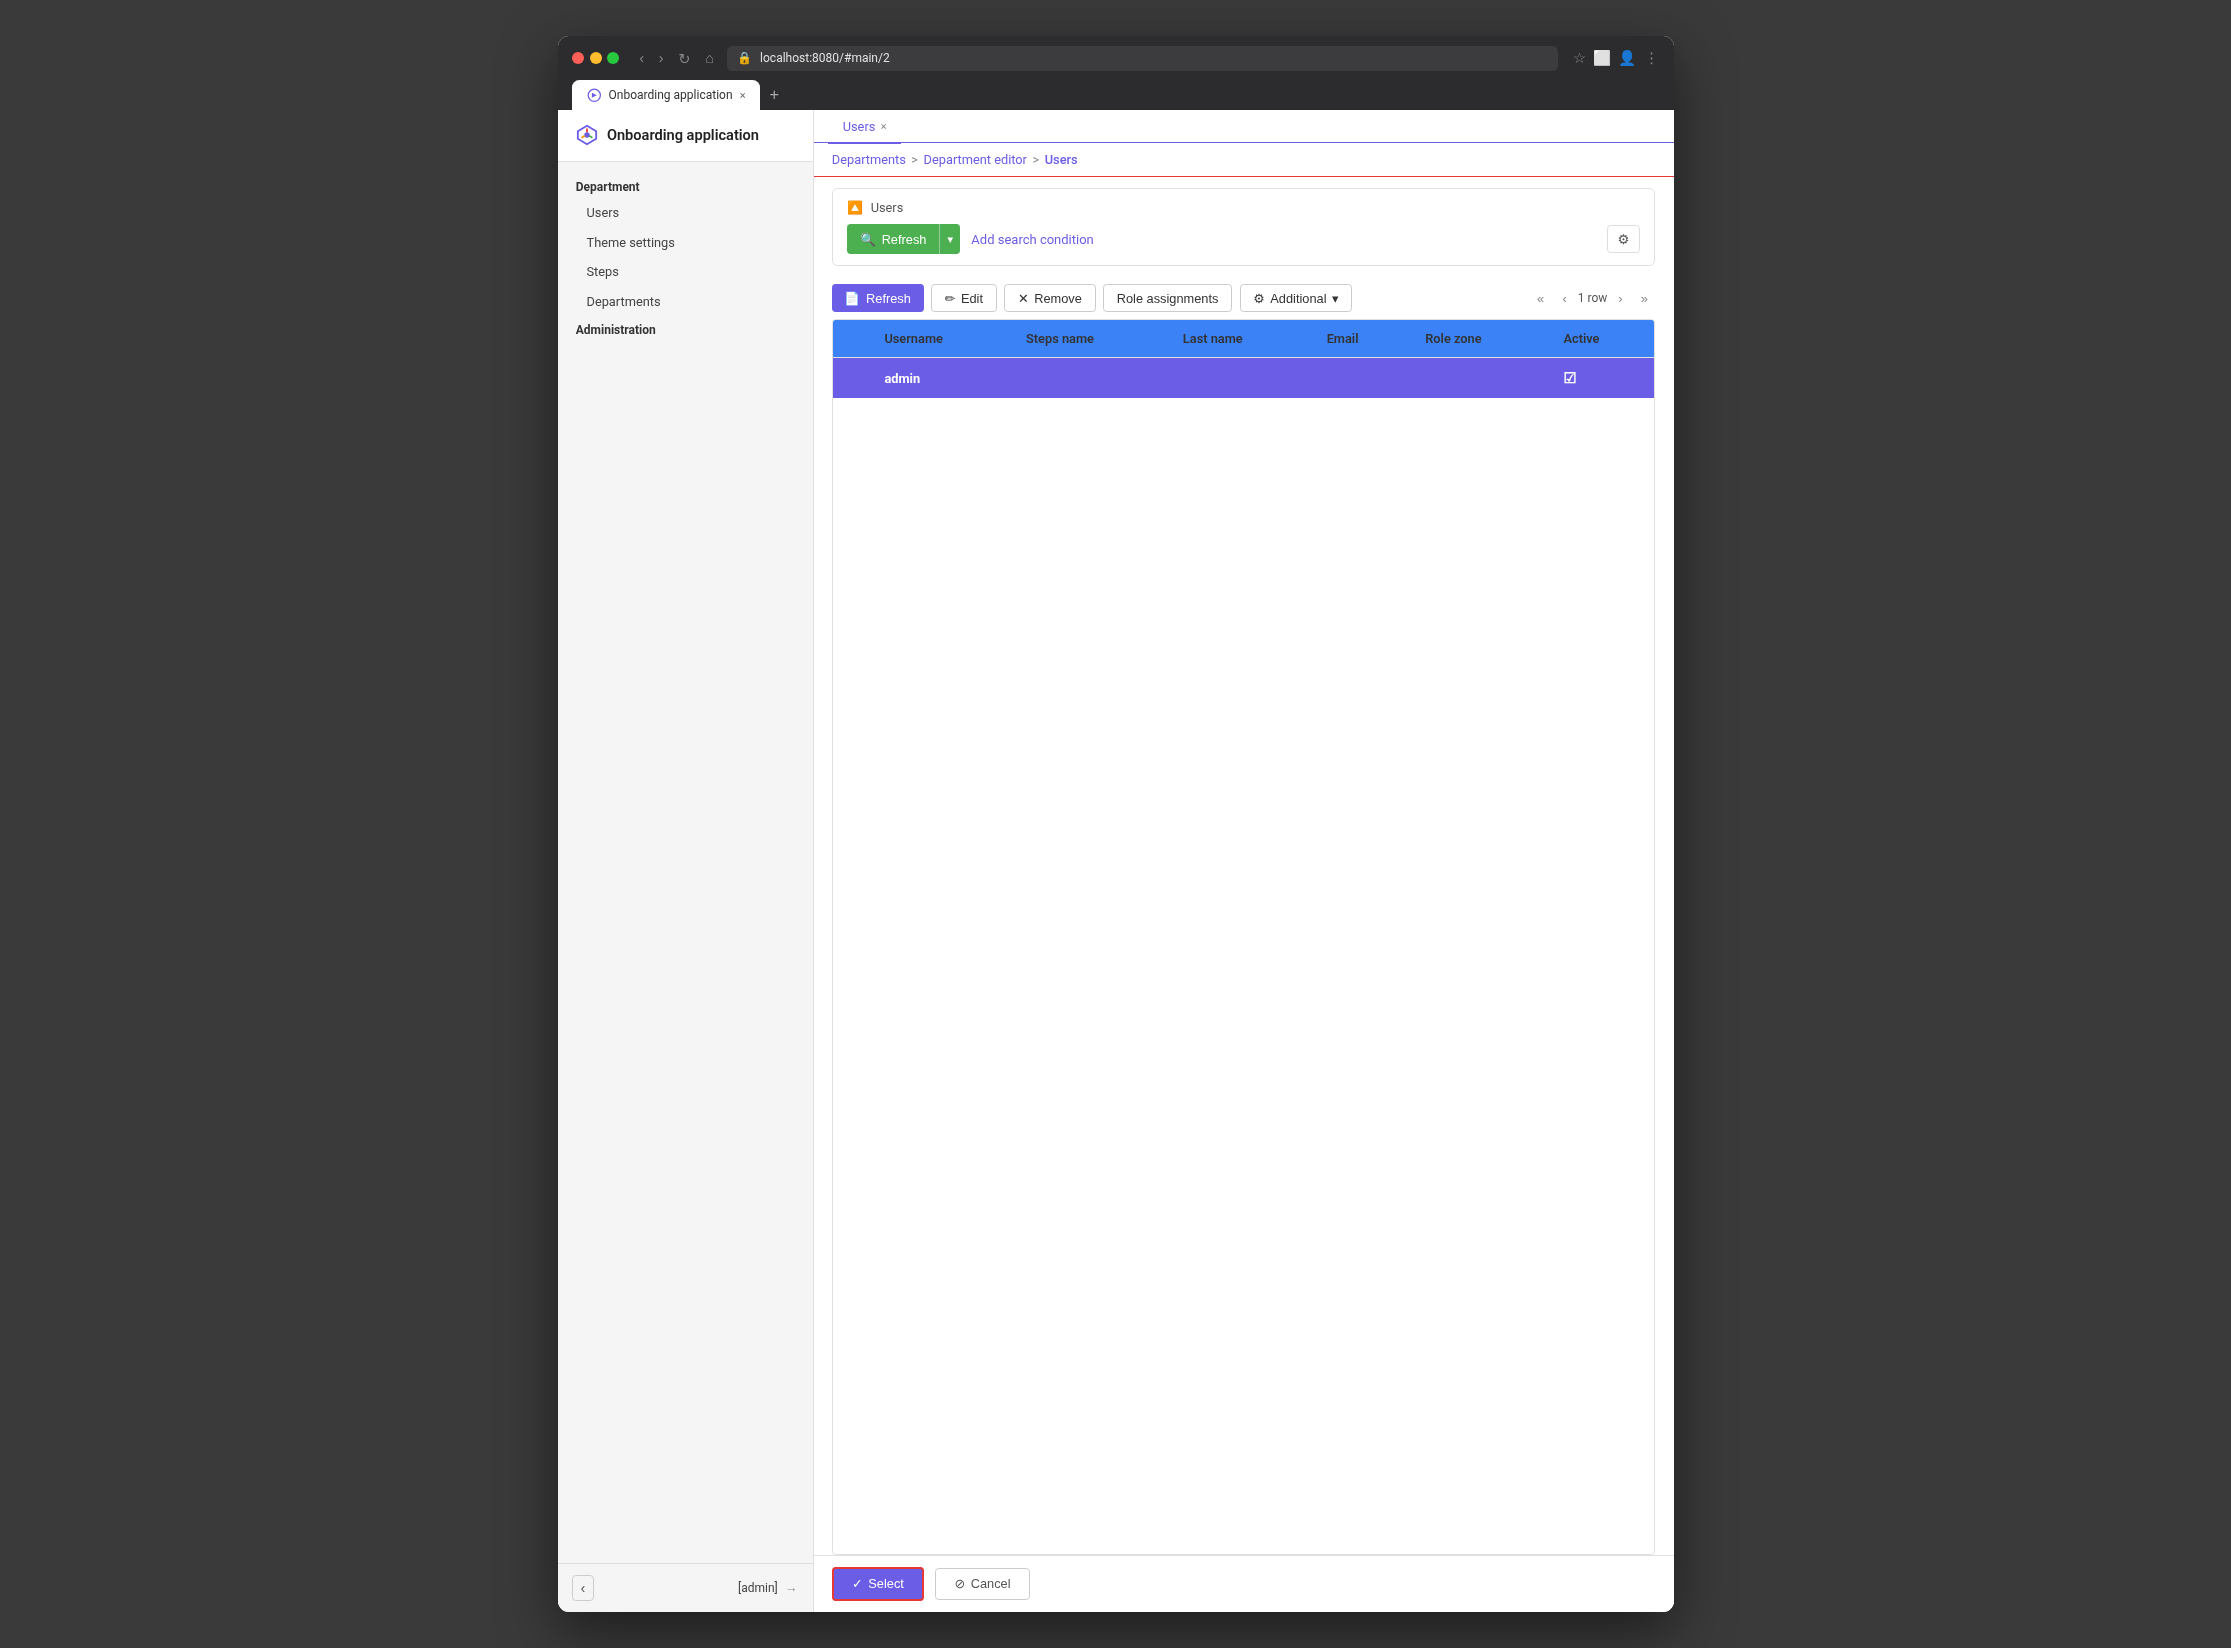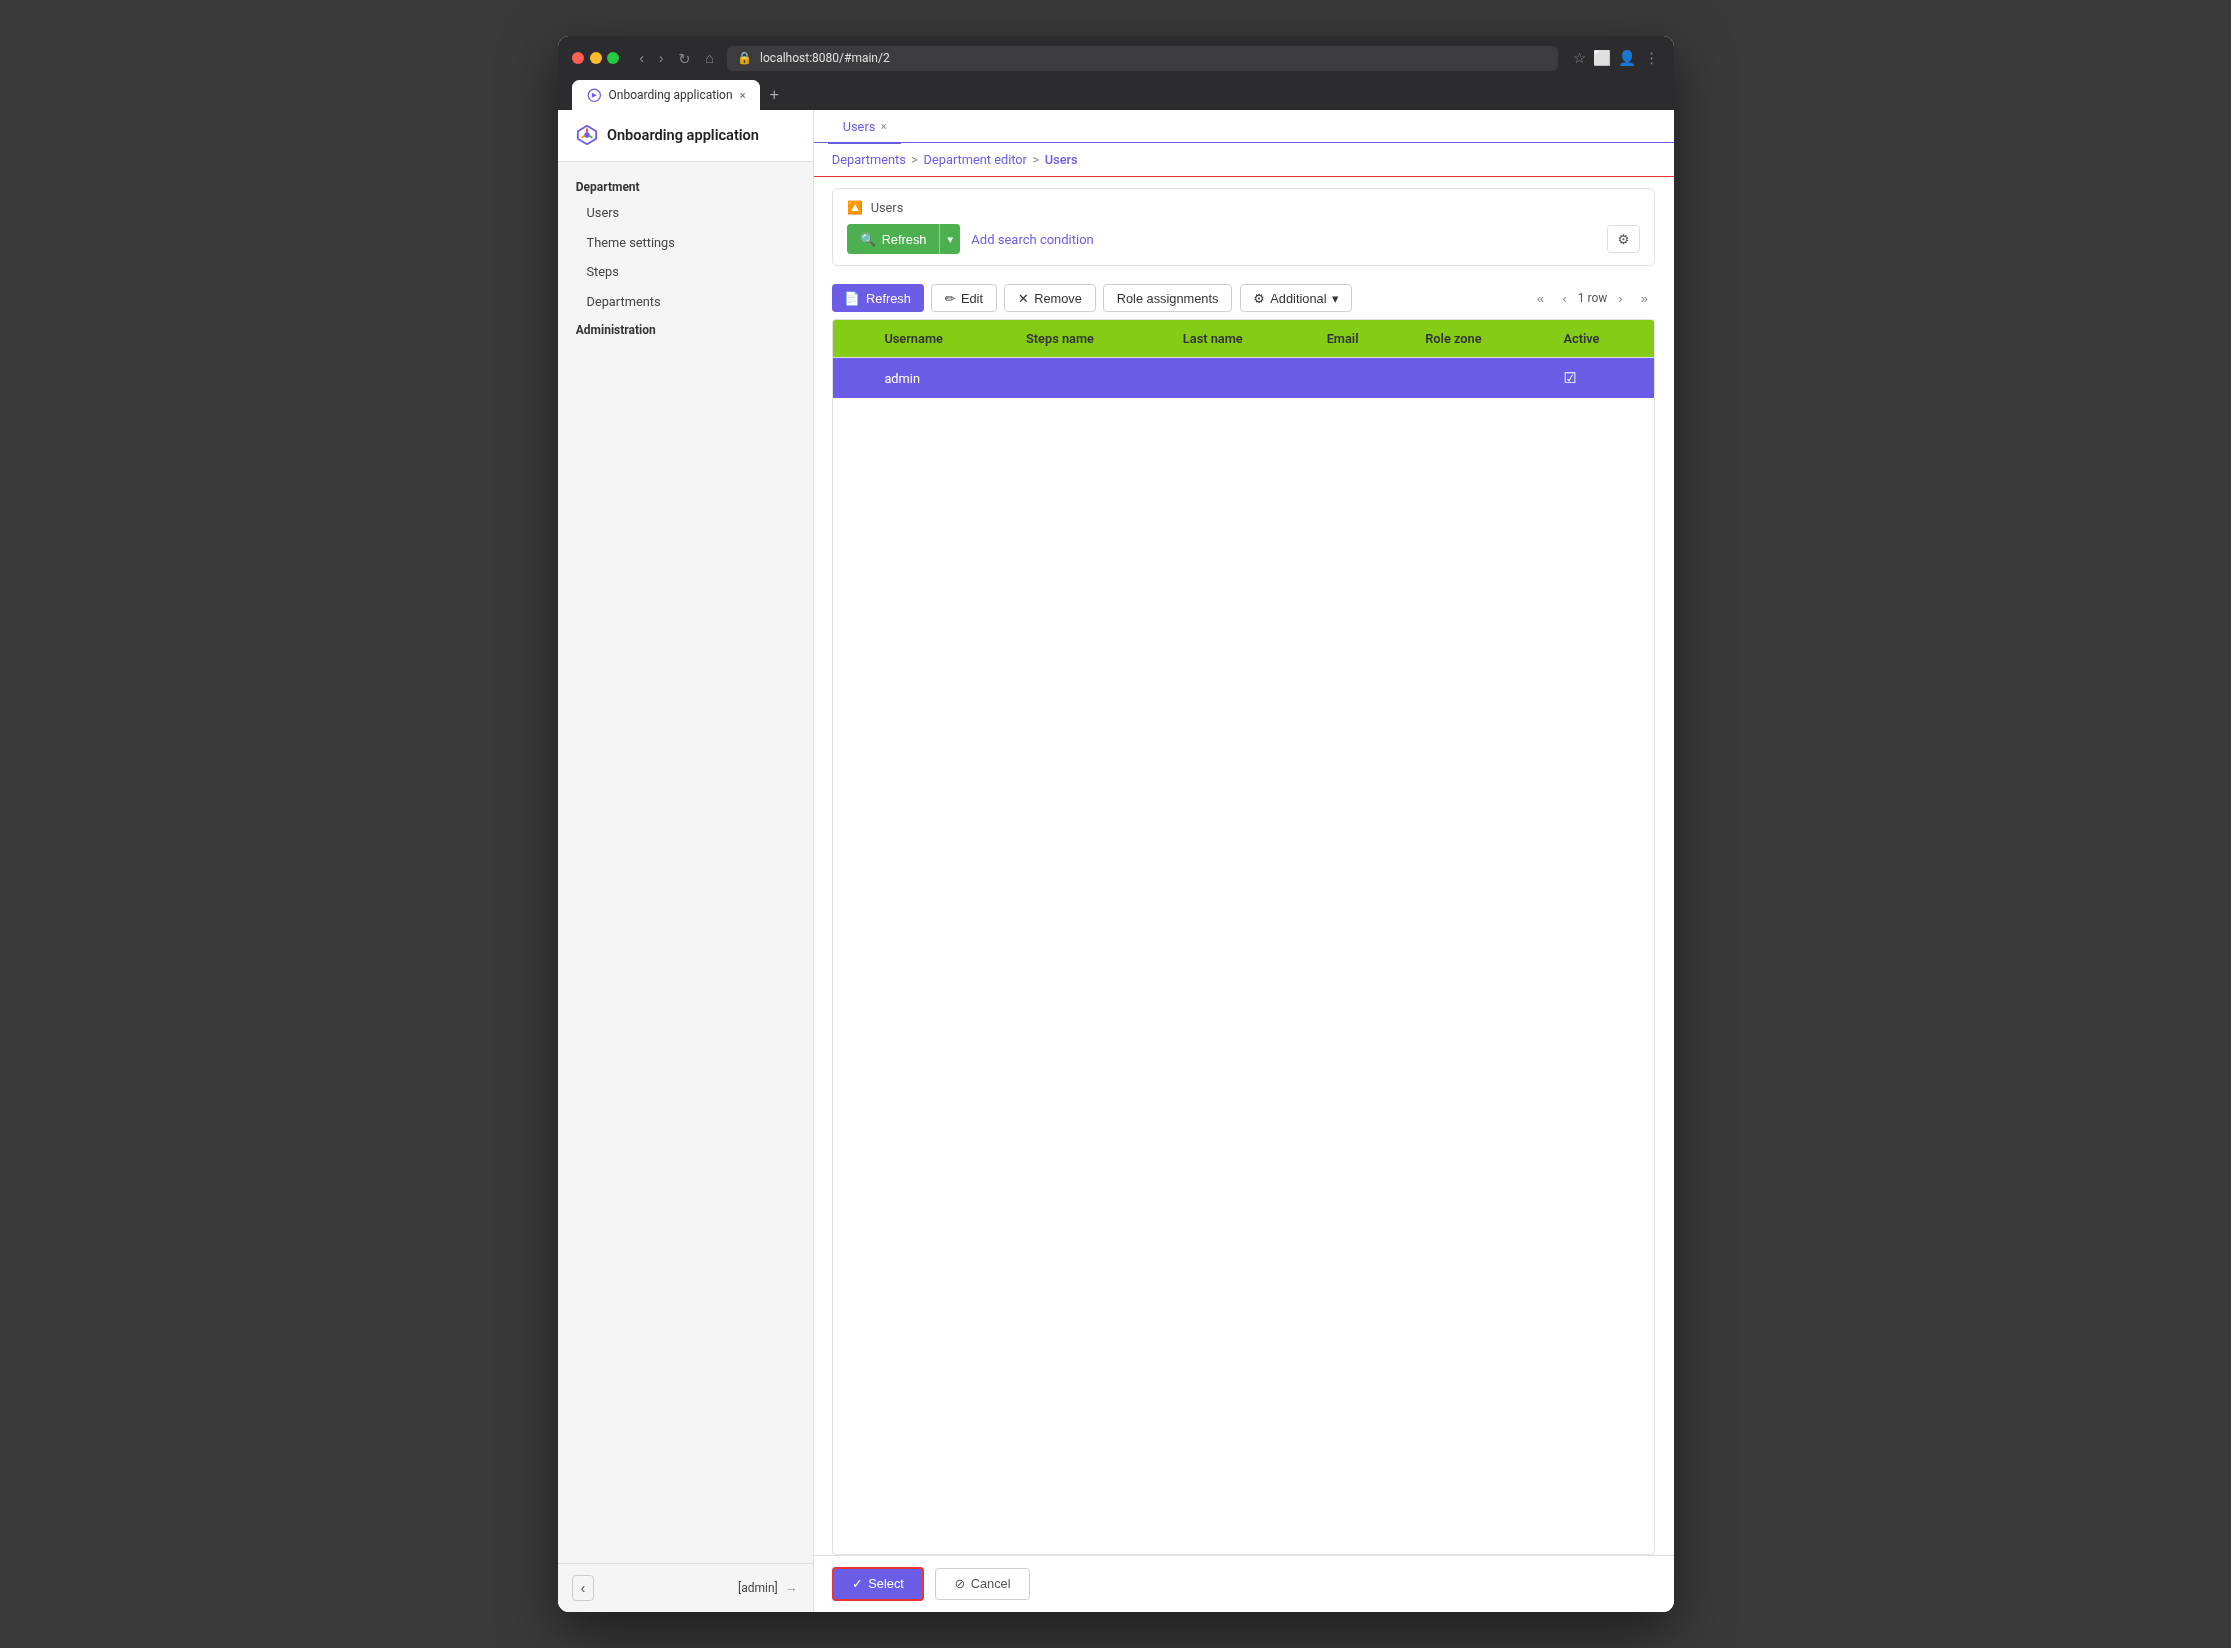--- a/index.html
+++ b/index.html
@@ -418,35 +418,36 @@
       border-collapse: collapse;
     }
 
     thead th {
       text-align: left;
       padding: 11px 14.6px;
       font-size: 12.8px;
       font-weight: 600;
       color: #333;
       border-bottom: 0.9px solid #e0e0e0;
-      background: #84cc16;
+      background: #3b82f6;
     }
 
     .row-selector {
       width: 37px;
       padding: 0 7.3px;
     }
 
     tbody tr.selected-row {
       background: #6b5de6;
       color: white;
     }
 
     tbody tr.selected-row td {
       color: white;
+      font-weight: bold;
     }
 
     tbody td {
       padding: 11px 14.6px;
       font-size: 12.8px;
       color: #333;
     }
 
     .check-icon {
       color: white;

